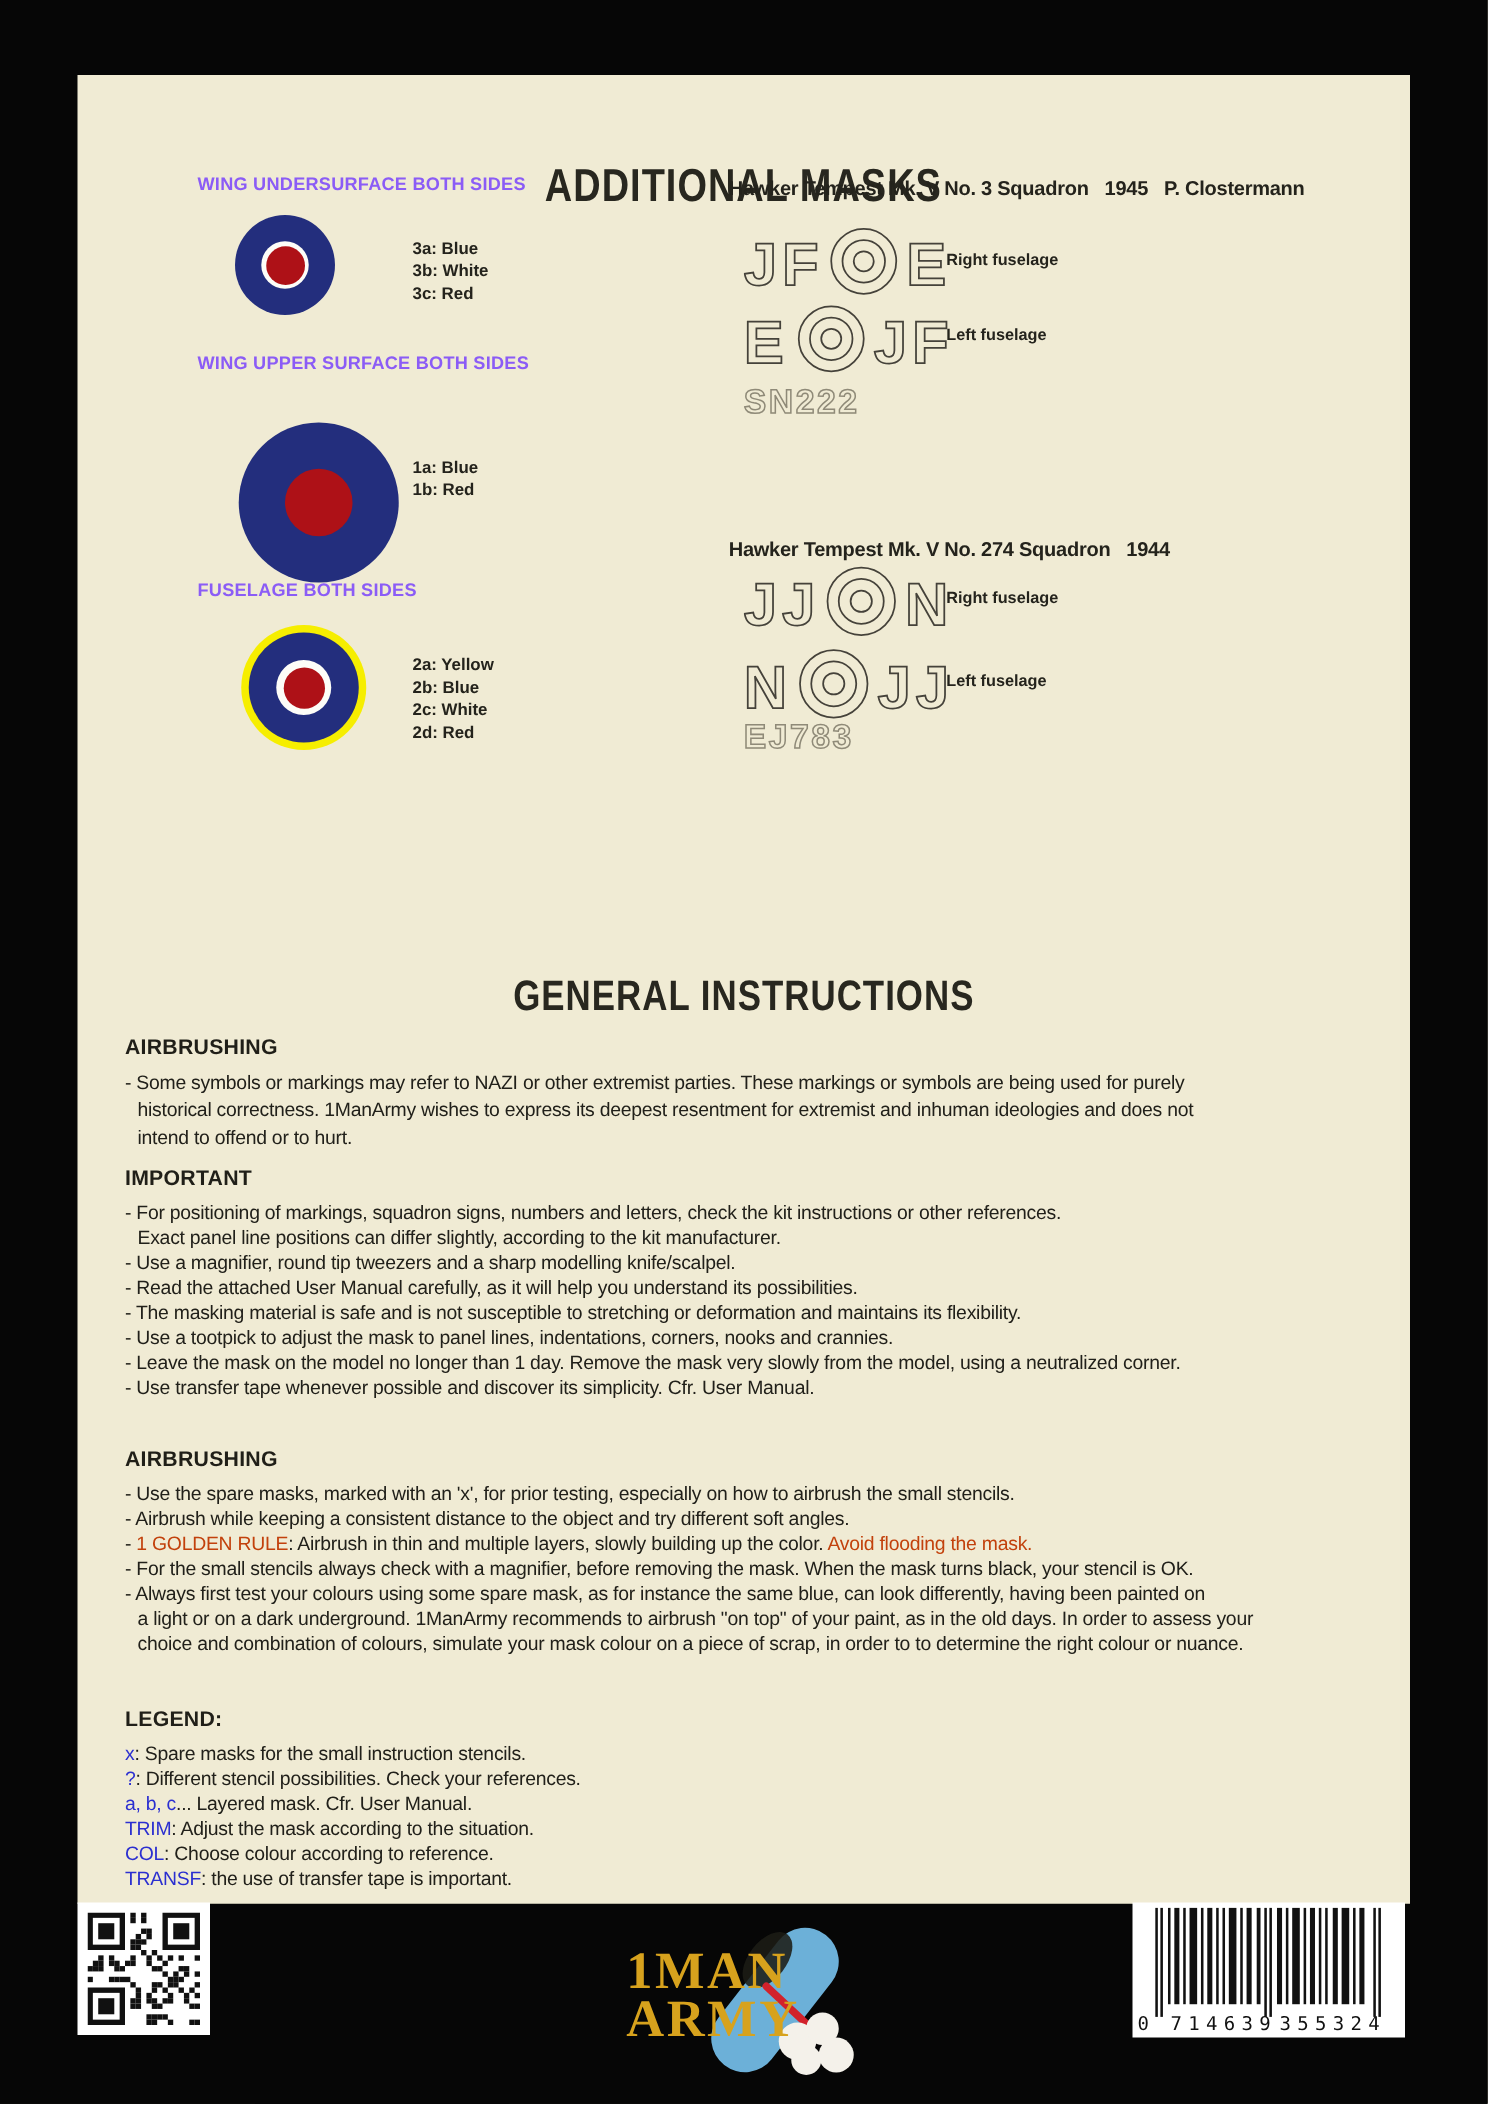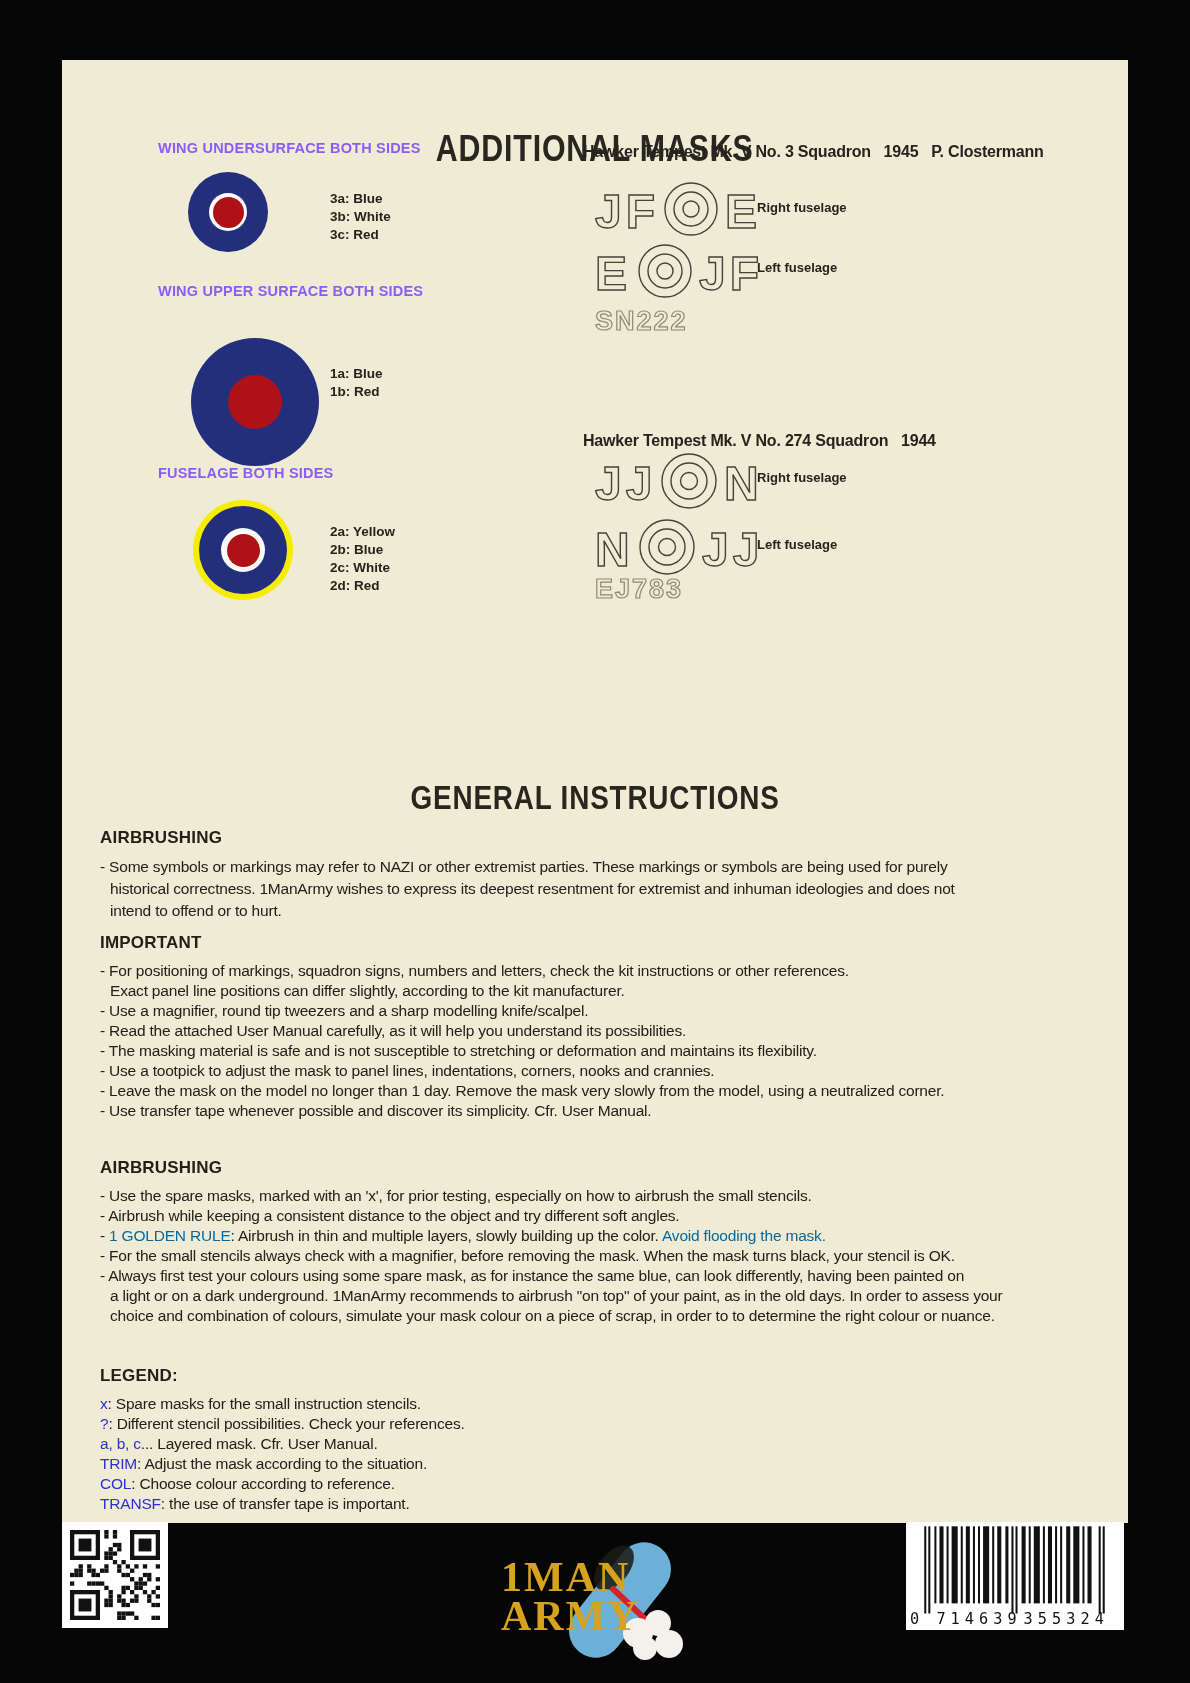--- a/index.html
+++ b/index.html
@@ -15,21 +15,21 @@
   .ac-heading{font-size:16px;font-weight:bold;white-space:pre;letter-spacing:-0.2px;color:#24231c;}
   .fus-label{font-size:13px;font-weight:bold;color:#24231c;}
   .color-key div{font-size:13.5px;font-weight:bold;line-height:18px;color:#24231c;}
   .roundel{border-radius:50%;display:flex;align-items:center;justify-content:center;}
   .sec{position:absolute;left:38px;right:30px;}
   .sec h3{font-size:17px;font-weight:bold;margin:0 0 8px 0;letter-spacing:.2px;color:#201f18;}
   .line{font-size:15.5px;line-height:20px;letter-spacing:-0.2px;white-space:pre;color:#21201a;}
   .disc .line{line-height:22px;}
   .indent{padding-left:10px;}
   .blue{color:#2b2fd0;}
-  .red{color:#0369a1;}
+  .red{color:#c2410c;}
   .qr-box{position:absolute;left:62px;top:1522px;width:106px;height:106px;background:#fff;
           display:flex;align-items:center;justify-content:center;}
   .barcode-box{position:absolute;left:906px;top:1522px;width:218px;height:108px;background:#fff;}
   .logo{position:absolute;left:495px;top:1532px;width:200px;height:145px;}
   .logo-board{position:absolute;left:98px;top:2px;width:54px;height:132px;background:#6cb0d8;
               border-radius:27px;transform:rotate(38deg);}
   .logo-figure{position:absolute;left:104px;top:10px;width:30px;height:52px;background:#1d1c16;
                border-radius:50%;transform:rotate(38deg);opacity:.88;}
   .logo-streak{position:absolute;left:104px;top:82px;width:88px;height:6px;background:#d2222b;
                border-radius:3px;transform:rotate(43deg);}

